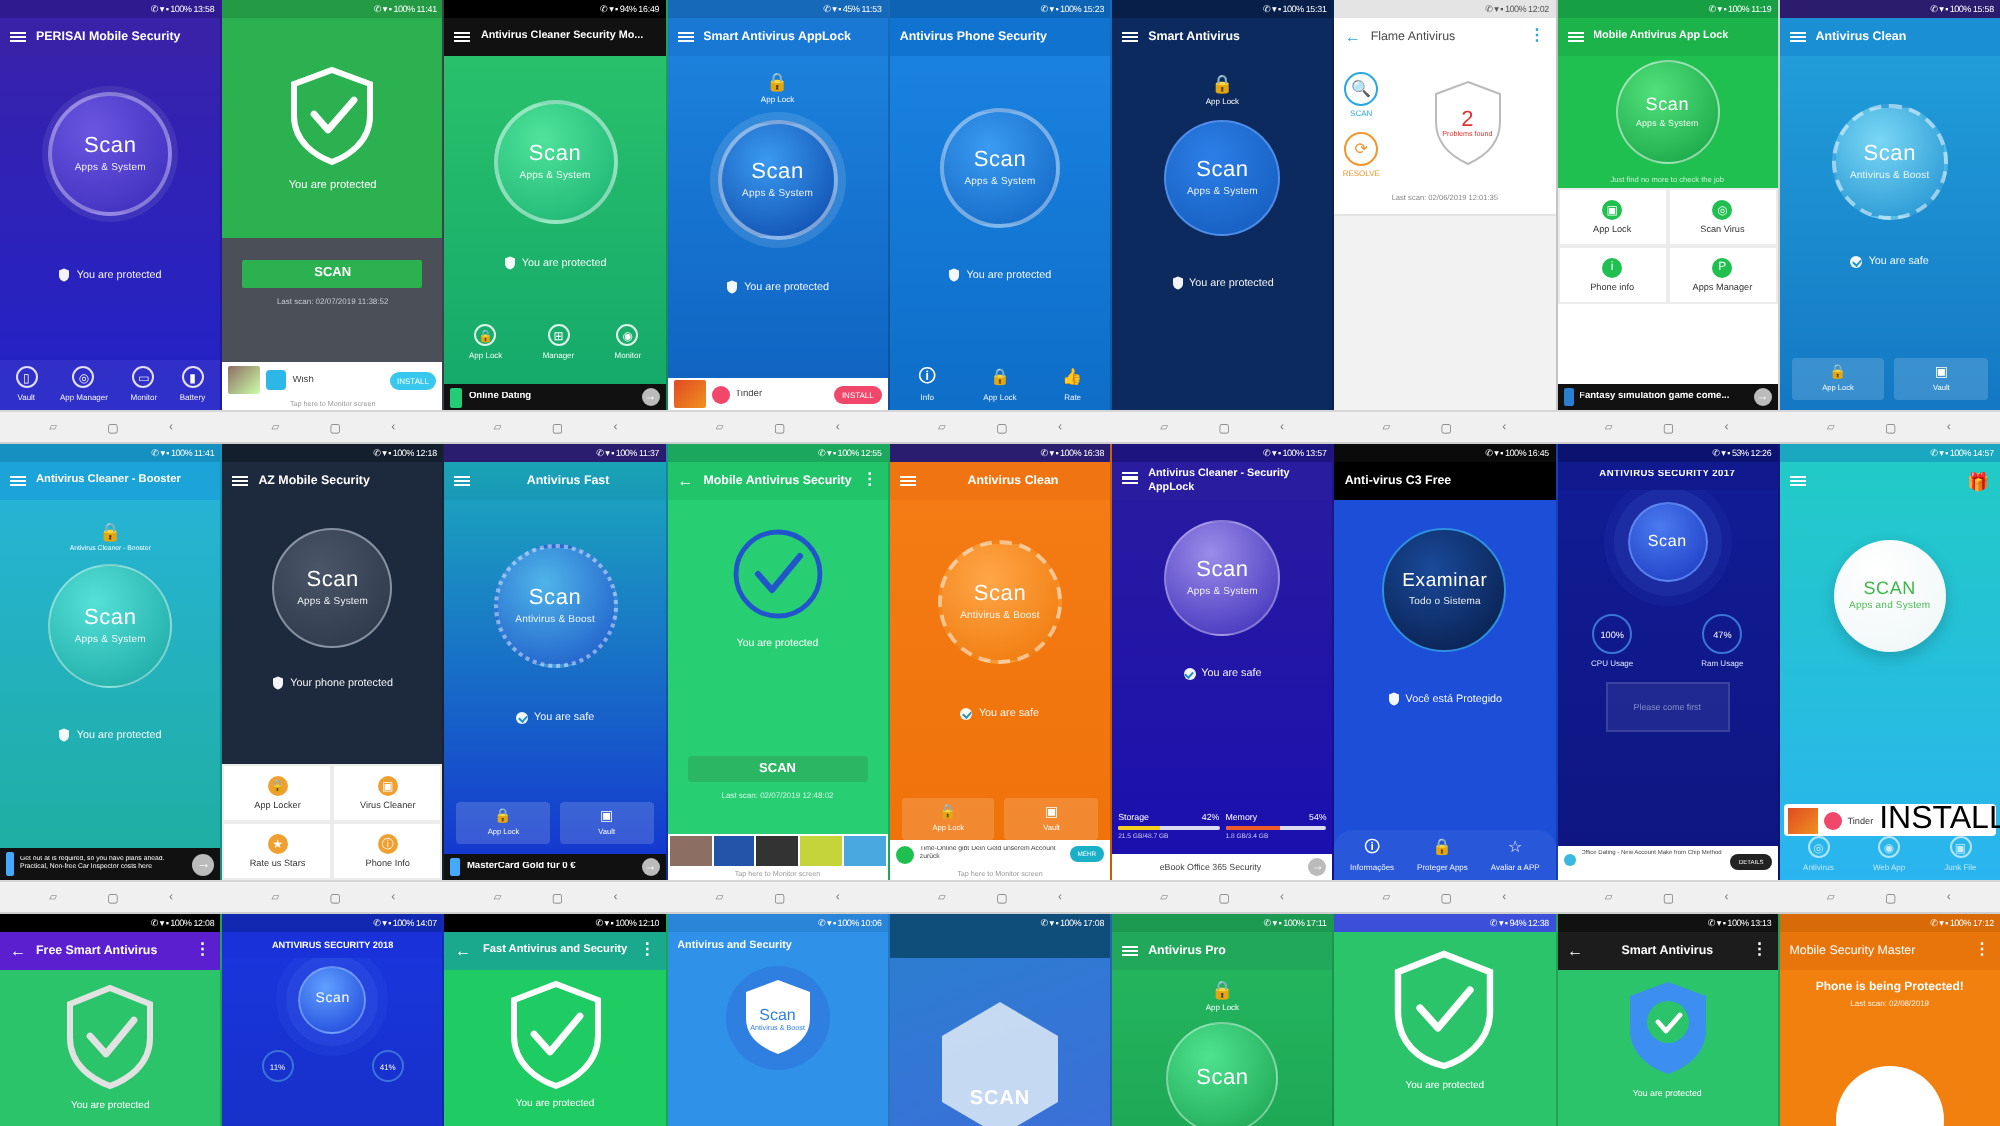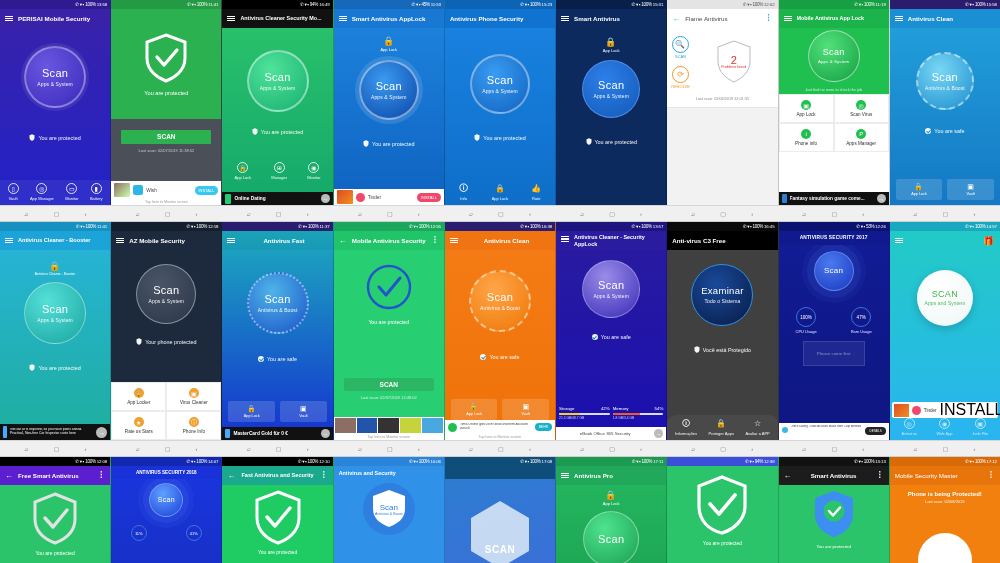--- a/index.html
+++ b/index.html
@@ -843,21 +843,21 @@
             <div class="msub">1.8 GB/3.4 GB</div>
           </div>
         </div>
         <div class="ad light" style="height:13px">
           <div class="adtxt" style="text-align:center;font-size:4.4px">eBook Office 365 Security</div>
           <div class="arrow" style="width:9px;height:9px;flex:0 0 9px;font-size:6px">→</div>
         </div>
       </div>
     </div>
 
-    <div class="phone" style="background:#404040">
+    <div class="phone" style="background:#1d4ed8">
       <div class="statusbar" style="background:#0a0a0a">
         <span class="sb-icons">✆ ▾ ▪ 100%</span>
         <span>16:45</span>
       </div>
       <div class="appbar" style="background:#000">
         <span class="title">Anti-virus C3 Free</span>
       </div>
       <div class="body">
         <div class="center-col" style="justify-content:flex-start;padding-top:14px">
           <div class="scan-circle" style="width:62px;height:62px;background:radial-gradient(circle at 40% 32%,#1a4a9a,#071a44);border:1.6px solid #2f8fe0">

